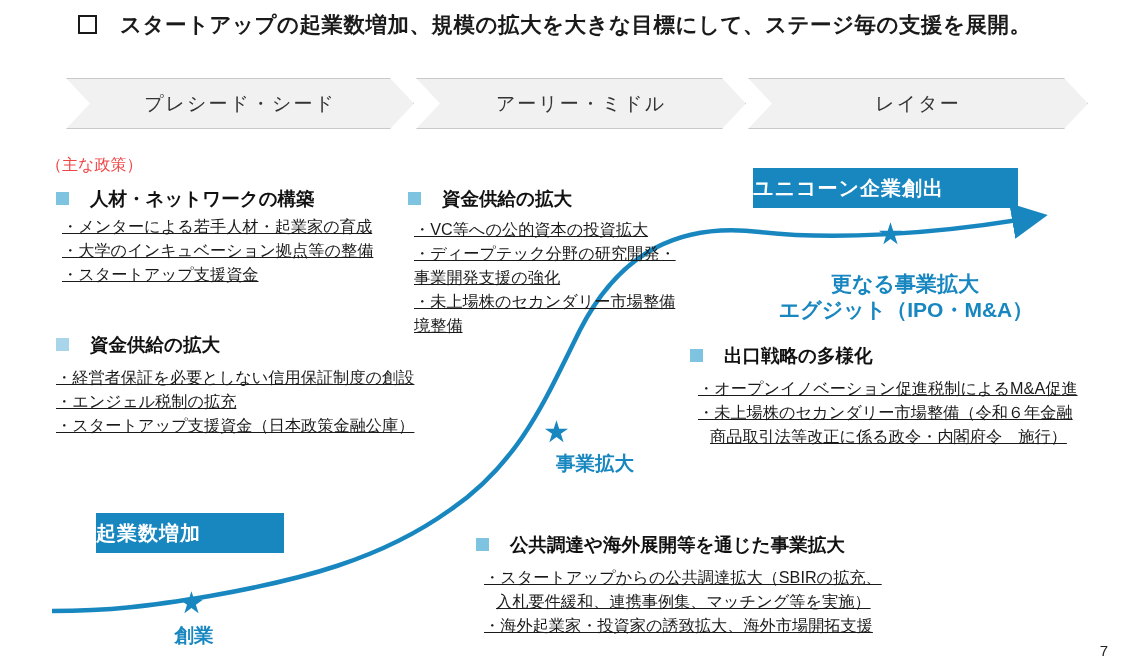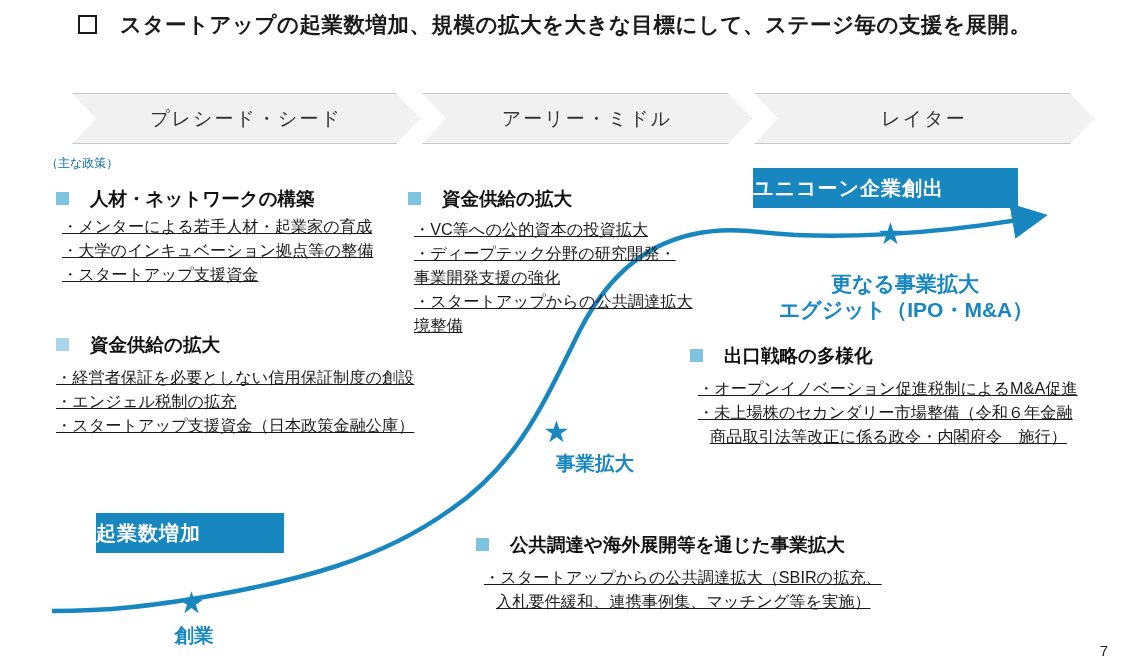--- a/index.html
+++ b/index.html
@@ -39,25 +39,24 @@
   .title-text {
     font-size: 21.5px;
     font-weight: bold;
     letter-spacing: 0.5px;
     white-space: nowrap;
   }
 
   
   .stages {
     position: absolute;
-    left: 72px;
+    left: 66px;
     top: 78px;
     display: flex;
     align-items: center;
-    margin-top: 15px;
   }
   .chev {
     position: relative;
     height: 51px;
     background: #f1f1f1;
     border: 1px solid #c9c9c9;
     display: flex;
     align-items: center;
     justify-content: center;
     color: #333;
@@ -66,22 +65,22 @@
     box-sizing: border-box;
     clip-path: polygon(0 0, calc(100% - 24px) 0, 100% 50%, calc(100% - 24px) 100%, 0 100%, 24px 50%);
   }
   .chev.c1 { width: 348px; }
   .chev.c2 { width: 330px; margin-left: 2px; }
   .chev.c3 { width: 340px; margin-left: 2px; }
 
   
   .sub-label {
     position: absolute;
-    font-size: 12px;
-    color: #0369a1;
+    font-size: 16px;
+    color: #ef4444;
   }
   .head {
     position: absolute;
     display: flex;
     align-items: flex-start;
     gap: 21px;
     font-size: 18.5px;
     font-weight: bold;
     color: #111;
     white-space: nowrap;
@@ -223,31 +222,32 @@
   </div>
 
   <div class="head" style="left:408px; top:186px;">
     <span class="sq"></span>
     <span>資金供給の拡大</span>
   </div>
   <div class="bullets" style="left:414px; top:218px;">
     <div>・VC等への公的資本の投資拡大</div>
     <div>・ディープテック分野の研究開発・</div>
     <div style="padding-left:0;">事業開発支援の強化</div>
-    <div>・スタートアップからの公共調達拡大</div>
+    <div>・未上場株のセカンダリー市場整備</div>
     <div style="padding-left:0;">境整備</div>
   </div>
 
   <div class="head" style="left:476px; top:532px;">
     <span class="sq"></span>
     <span>公共調達や海外展開等を通じた事業拡大</span>
   </div>
   <div class="bullets" style="left:484px; top:566px;">
     <div>・スタートアップからの公共調達拡大（SBIRの拡充、</div>
     <div class="ind">入札要件緩和、連携事例集、マッチング等を実施）</div>
+    <div>・海外起業家・投資家の誘致拡大、海外市場開拓支援</div>
   </div>
 
   <div class="head" style="left:690px; top:343px;">
     <span class="sq"></span>
     <span>出口戦略の多様化</span>
   </div>
   <div class="bullets" style="left:698px; top:377px;">
     <div>・オープンイノベーション促進税制によるM&amp;A促進</div>
     <div>・未上場株のセカンダリー市場整備（令和６年金融</div>
     <div class="ind">商品取引法等改正に係る政令・内閣府令　施行）</div>

